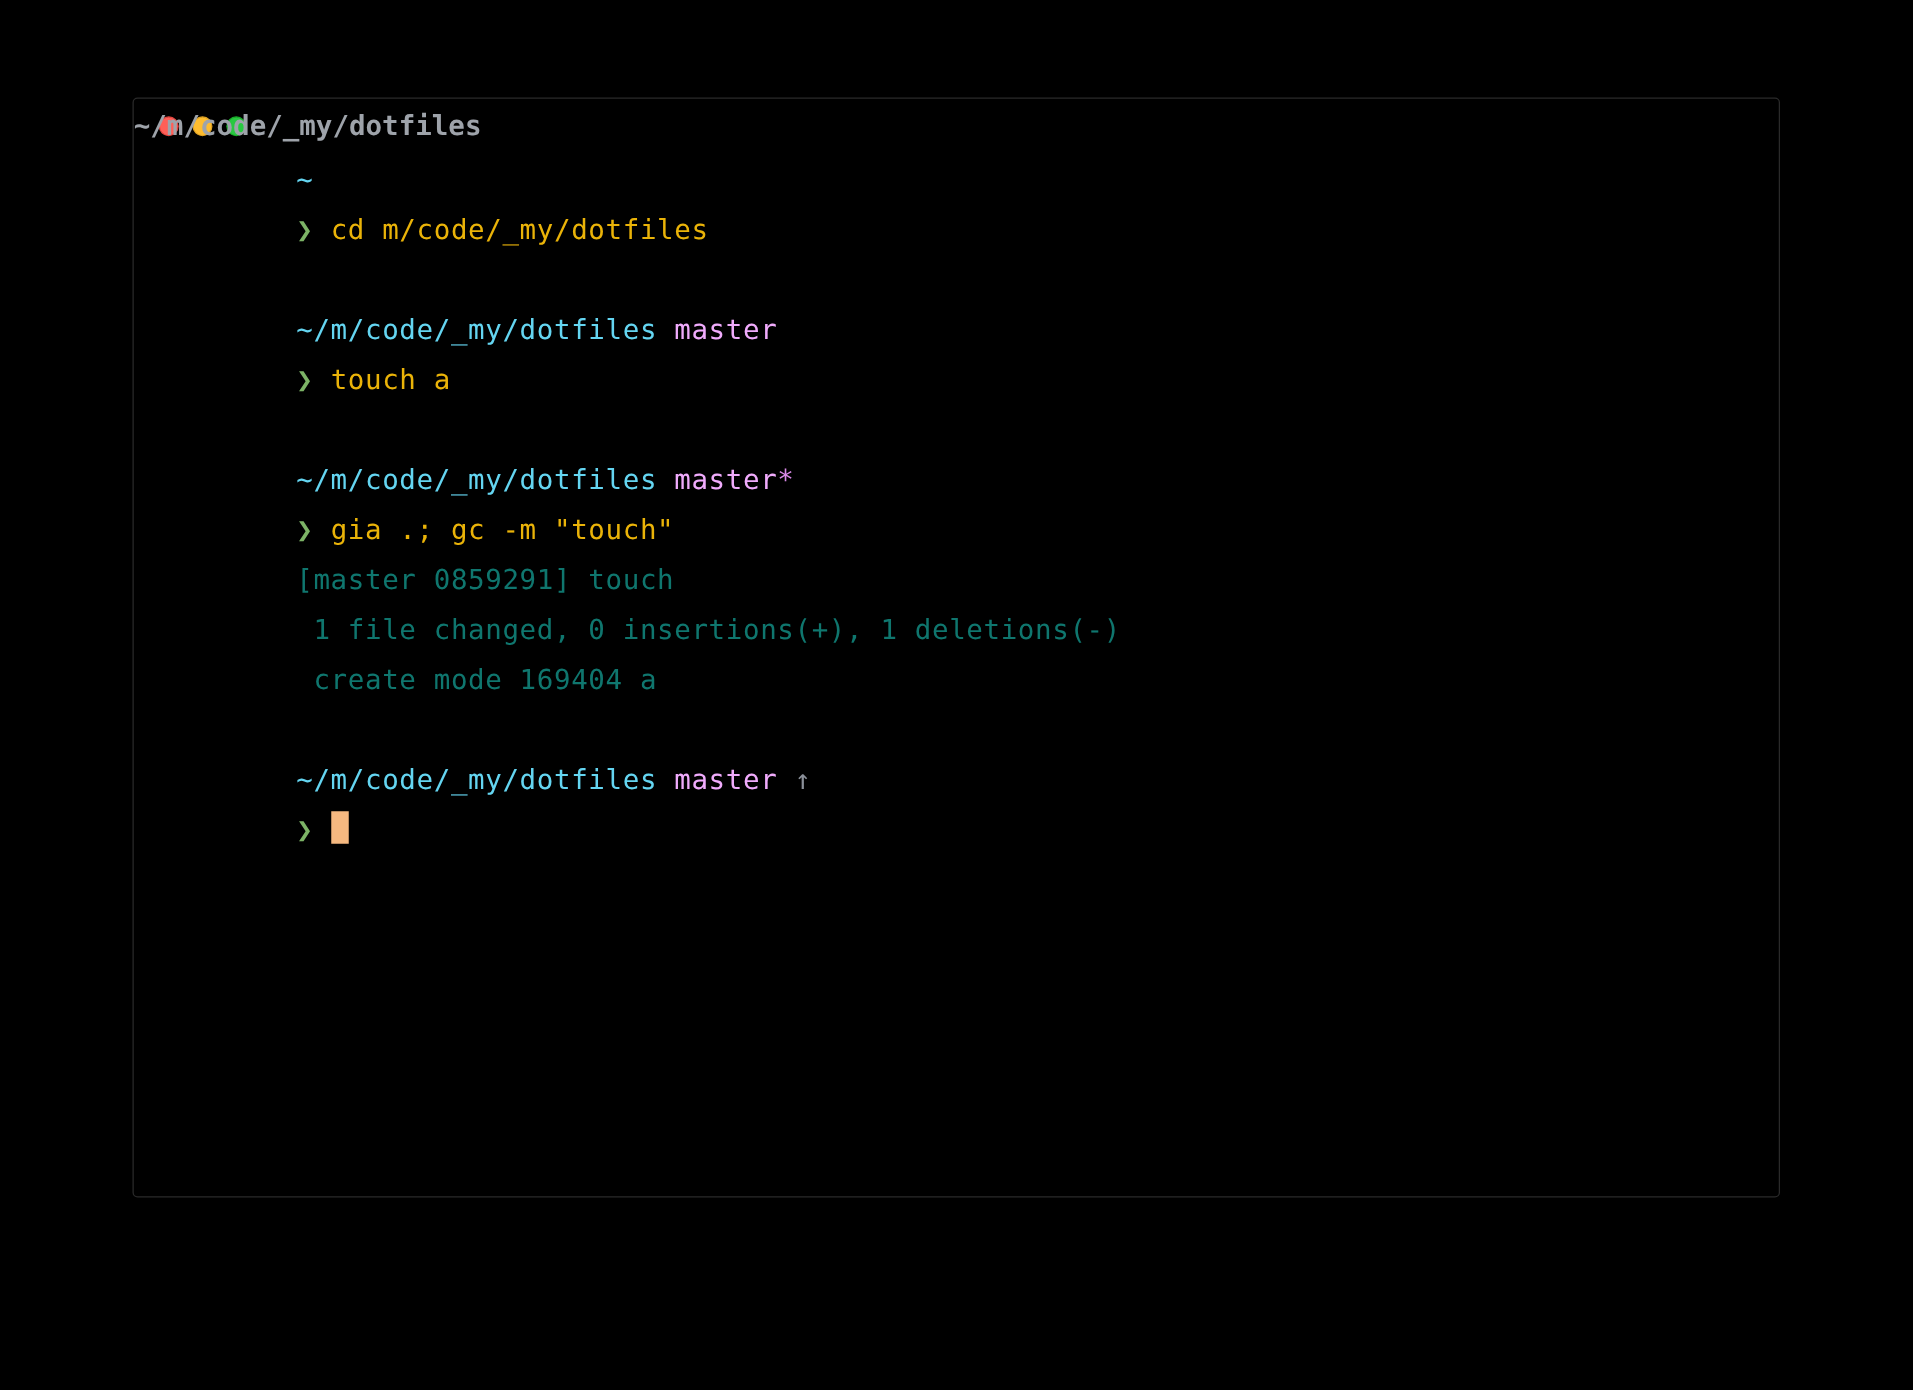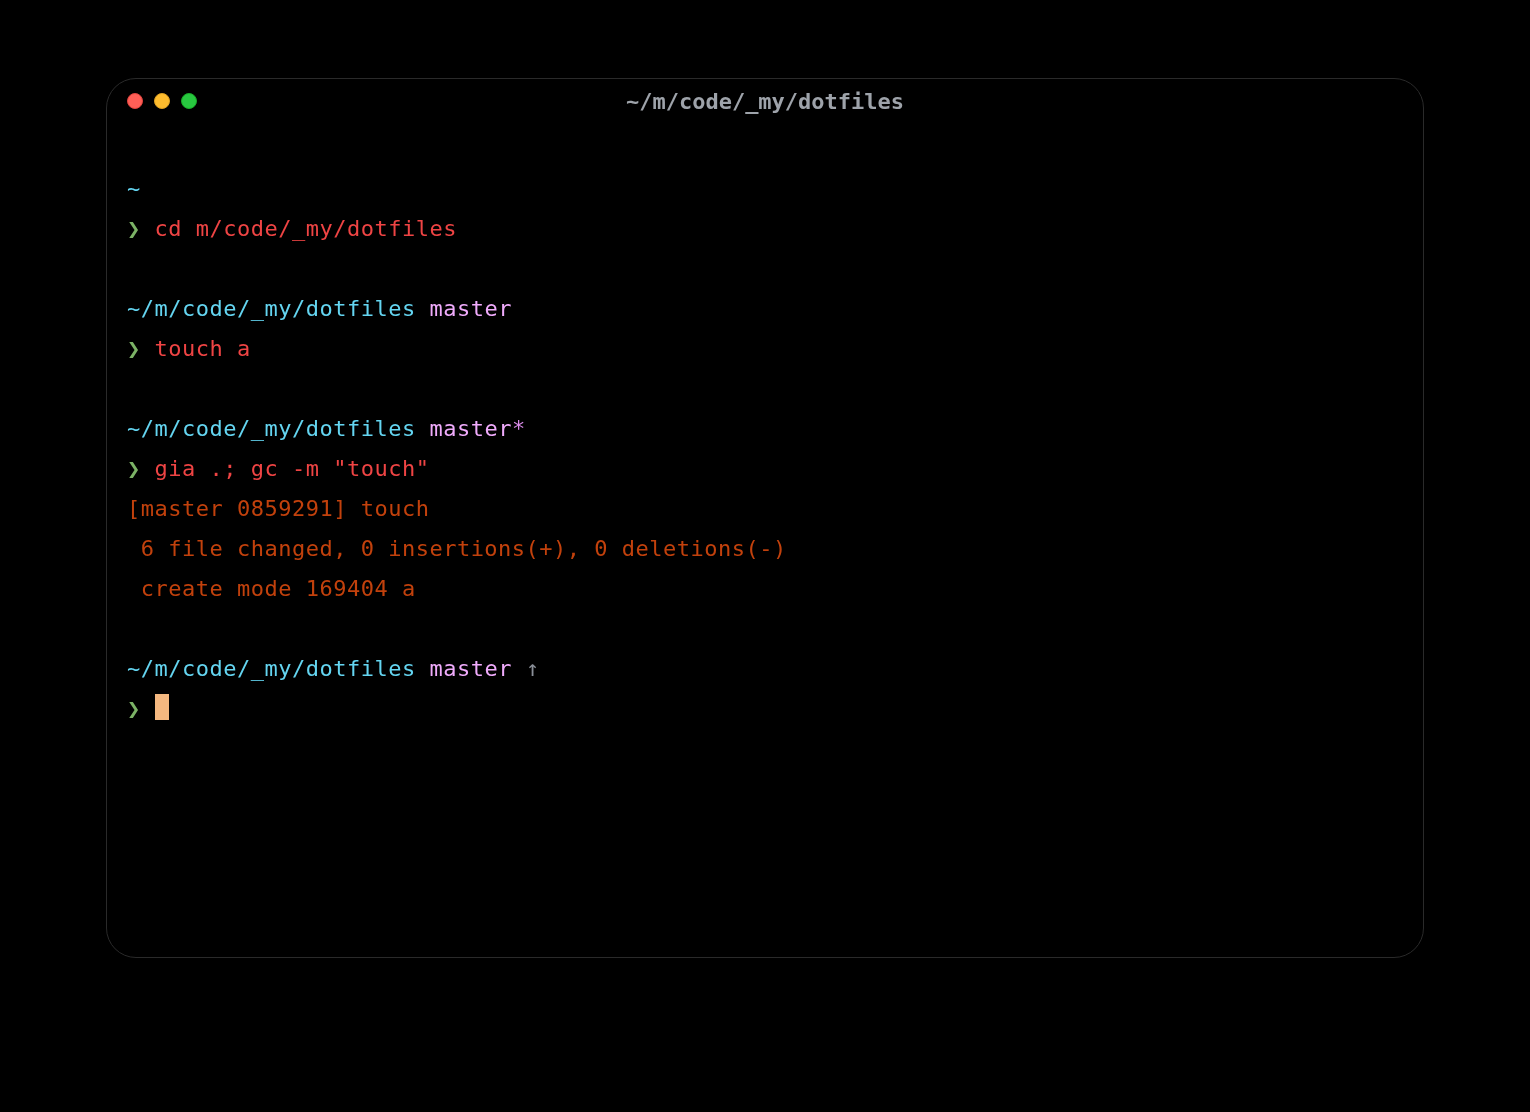--- a/index.html
+++ b/index.html
@@ -15,24 +15,24 @@
       align-items: flex-start;
       justify-content: center;
       padding-top: 78px;
       font-family: ui-monospace, "SF Mono", Menlo, Monaco, Consolas, monospace;
     }
     .terminal-window {
       width: 1318px;
       height: 880px;
       background: #000000;
       border: 1px solid #2a2a2a;
-      border-radius: 30px;
+      border-radius: 4px;
       overflow: hidden;
       display: flex;
-      flex-direction: column;
+      flex-direction: row;
     }
     .title-bar {
       height: 44px;
       display: flex;
       align-items: center;
       padding: 0 20px;
       position: relative;
     }
     .traffic-lights {
       display: flex;
@@ -63,22 +63,22 @@
       font-size: 22px;
       line-height: 1.82;
       letter-spacing: 0.5px;
       white-space: pre;
       color: #c9ccd1;
     }
     .path { color: #64d5f1; }
     .branch { color: #f0abfc; }
     .dirty { color: #d98ae8; }
     .prompt { color: #7cb366; font-weight: bold; }
-    .cmd { color: #ef4444; }
-    .output { color: #c2410c; margin-top: 42px; }
+    .cmd { color: #eab308; }
+    .output { color: #0f766e; margin-top: 42px; }
     .arrow { color: #8a8f98; }
     .cursor {
       display: inline-block;
       width: 14px;
       height: 26px;
       background: #f5b880;
       vertical-align: -4px;
       animation: blink 1.1s step-end infinite;
     }
     @keyframes blink { 50% { opacity: 0; } }
@@ -98,18 +98,18 @@
   <div class="terminal-body">
 <span class="path">~</span>
 <span class="prompt">❯</span> <span class="cmd">cd m/code/_my/dotfiles</span>
 
 <span class="path">~/m/code/_my/dotfiles</span> <span class="branch">master</span>
 <span class="prompt">❯</span> <span class="cmd">touch a</span>
 
 <span class="path">~/m/code/_my/dotfiles</span> <span class="branch">master</span><span class="dirty">*</span>
 <span class="prompt">❯</span> <span class="cmd">gia .; gc -m "touch"</span>
 <span class="output">[master 0859291] touch</span>
-<span class="output"> 6 file changed, 0 insertions(+), 0 deletions(-)</span>
+<span class="output"> 1 file changed, 0 insertions(+), 1 deletions(-)</span>
 <span class="output"> create mode 169404 a</span>
 
 <span class="path">~/m/code/_my/dotfiles</span> <span class="branch">master</span> <span class="arrow">↑</span>
 <span class="prompt">❯</span> <span class="cursor"></span></div>
 </div>
 
 </body></html>

